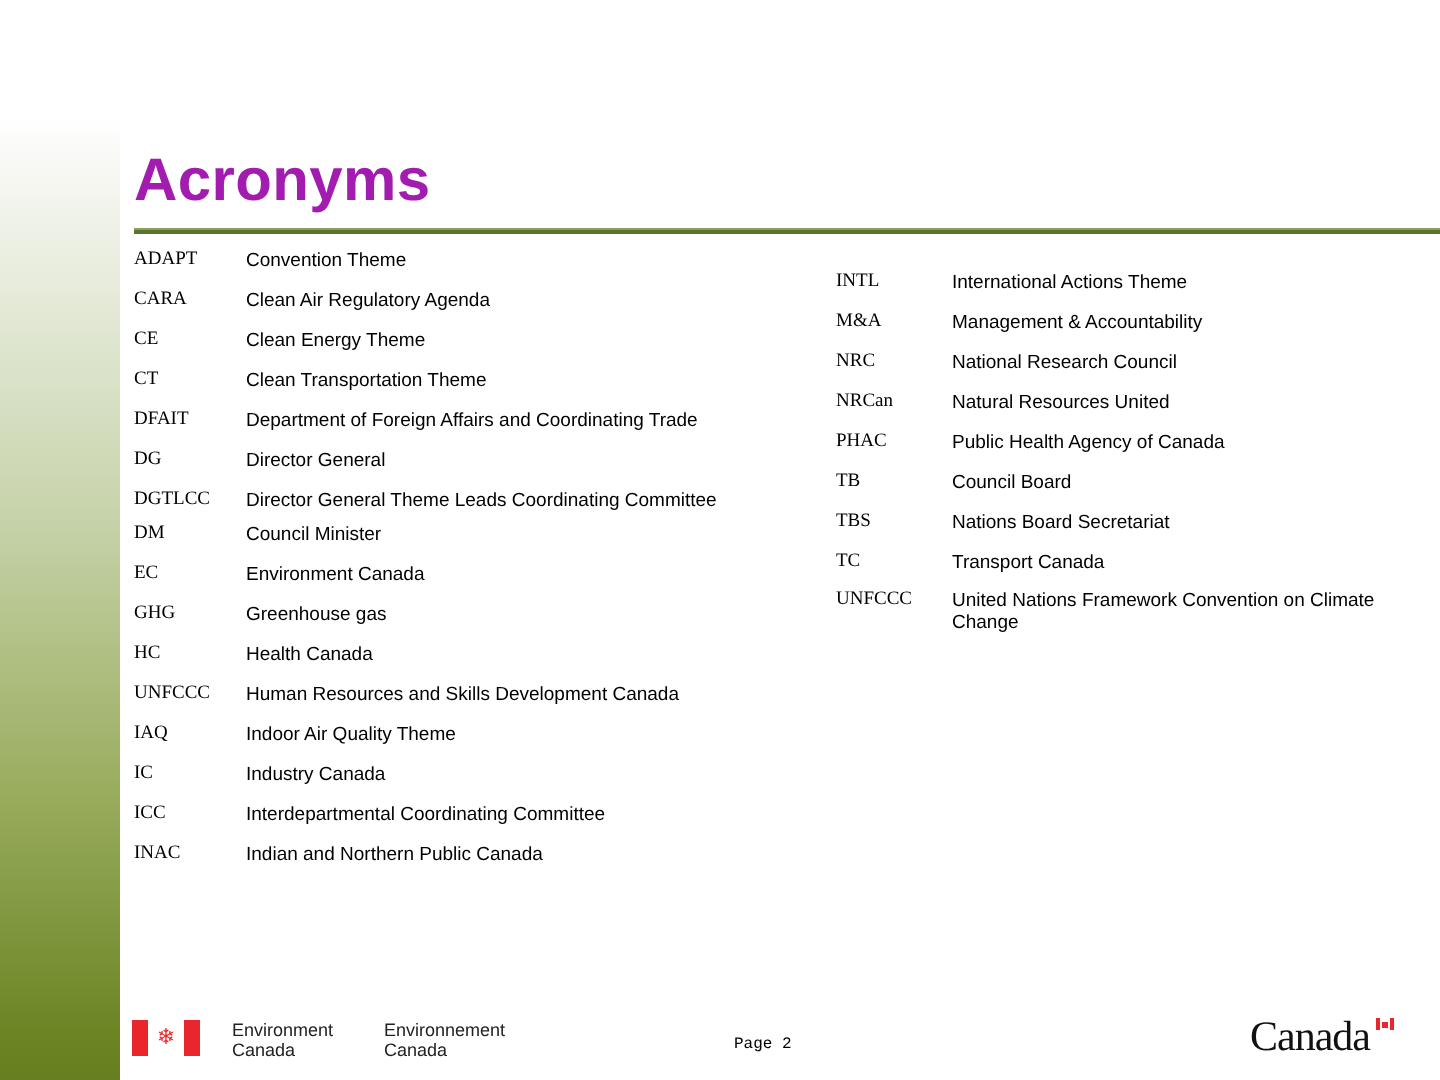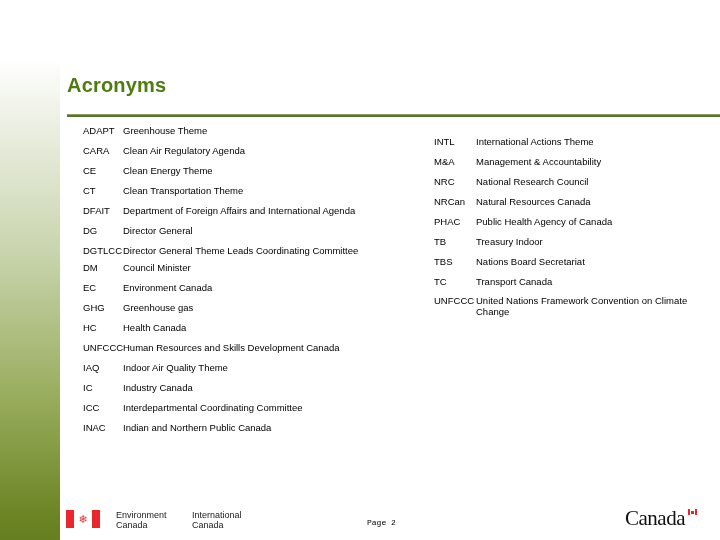--- a/index.html
+++ b/index.html
@@ -8,33 +8,33 @@
       background: #ffffff;
       font-family: "Liberation Sans", sans-serif;
       color: #000;
     }
     .sidebar {
       position: absolute; left: 0; top: 58px; width: 60px; height: 482px;
       background: linear-gradient(to bottom, #ffffff 0%, #eef1e6 12%, #c9d5ae 40%, #99ad5e 70%, #6c8424 95%, #667f20 100%);
     }
     .title {
       position: absolute; left: 67px; top: 74px;
-      font-size: 20px; font-weight: bold; color: #4d7c0f;
+      font-size: 30px; font-weight: bold; color: #a21caf;
       letter-spacing: 0.2px;
     }
     .rule {
       position: absolute; left: 67px; top: 114px; width: 653px; height: 3px;
       background: #5b7330;
       border-top: 1px solid #8ca05e;
       box-sizing: border-box;
     }
     .entry {
       position: absolute; font-size: 9.5px; line-height: 11px;
     }
-    .entry .abbr { position: absolute; left: 16px; white-space: nowrap; }
+    .entry .abbr { position: absolute; left: 0; white-space: nowrap; font-family: Liberation Serif, serif; }
     .entry .def { position: absolute; white-space: nowrap; }
     .left .def { left: 56px; }
     .right .def { left: 58px; width: 240px; white-space: normal; }
     .footer-flag {
       position: absolute; left: 66px; top: 510px; width: 34px; height: 18px;
       display: flex;
     }
     .footer-flag .bar { width: 8px; height: 100%; background: #e8262b; }
     .footer-flag .mid { flex: 1; height: 100%; background: #fff; display: flex; align-items: center; justify-content: center; color: #e8262b; font-size: 11px; line-height: 1; }
     .dept {
@@ -60,37 +60,37 @@
 <body>
 
 <div class="sidebar"></div>
 
 <div class="title">Acronyms</div>
 <div class="rule"></div>
 
 <div>
   <div class="entry left" style="left:67px;top:125px">
       <span class="abbr">ADAPT</span>
-      <span class="def">Greenhouse Theme</span>
+      <span class="def">Convention Theme</span>
     </div>
   <div class="entry left" style="left:67px;top:145px">
       <span class="abbr">CARA</span>
       <span class="def">Clean Air Regulatory Agenda</span>
     </div>
   <div class="entry left" style="left:67px;top:165px">
       <span class="abbr">CE</span>
       <span class="def">Clean Energy Theme</span>
     </div>
   <div class="entry left" style="left:67px;top:185px">
       <span class="abbr">CT</span>
       <span class="def">Clean Transportation Theme</span>
     </div>
   <div class="entry left" style="left:67px;top:205px">
       <span class="abbr">DFAIT</span>
-      <span class="def">Department of Foreign Affairs and International Agenda</span>
+      <span class="def">Department of Foreign Affairs and Coordinating Trade</span>
     </div>
   <div class="entry left" style="left:67px;top:225px">
       <span class="abbr">DG</span>
       <span class="def">Director General</span>
     </div>
   <div class="entry left" style="left:67px;top:245px">
       <span class="abbr">DGTLCC</span>
       <span class="def">Director General Theme Leads Coordinating Committee</span>
     </div>
   <div class="entry left" style="left:67px;top:262px">
@@ -139,29 +139,29 @@
   <div class="entry right" style="left:418px;top:156px">
       <span class="abbr">M&amp;A</span>
       <span class="def">Management &amp; Accountability</span>
     </div>
   <div class="entry right" style="left:418px;top:176px">
       <span class="abbr">NRC</span>
       <span class="def">National Research Council</span>
     </div>
   <div class="entry right" style="left:418px;top:196px">
       <span class="abbr">NRCan</span>
-      <span class="def">Natural Resources Canada</span>
+      <span class="def">Natural Resources United</span>
     </div>
   <div class="entry right" style="left:418px;top:216px">
       <span class="abbr">PHAC</span>
       <span class="def">Public Health Agency of Canada</span>
     </div>
   <div class="entry right" style="left:418px;top:236px">
       <span class="abbr">TB</span>
-      <span class="def">Treasury Indoor</span>
+      <span class="def">Council Board</span>
     </div>
   <div class="entry right" style="left:418px;top:256px">
       <span class="abbr">TBS</span>
       <span class="def">Nations Board Secretariat</span>
     </div>
   <div class="entry right" style="left:418px;top:276px">
       <span class="abbr">TC</span>
       <span class="def">Transport Canada</span>
     </div>
   <div class="entry right" style="left:418px;top:295px">
@@ -173,21 +173,21 @@
 <div class="footer-flag">
   <span class="bar"></span>
     <span class="mid">❄</span>
     <span class="bar"></span>
 </div>
 <div class="dept" style="left:116px;top:510px">
   <div>Environment</div>
   <div>Canada</div>
 </div>
 <div class="dept" style="left:192px;top:510px">
-  <div>International</div>
+  <div>Environnement</div>
   <div>Canada</div>
 </div>
 <div class="page-num">Page 2</div>
 <div class="wordmark">Canada</div>
 <div class="wordmark-flag">
   <span class="r"></span>
     <span class="w">
       <i></i>
     </span>
     <span class="r"></span>

